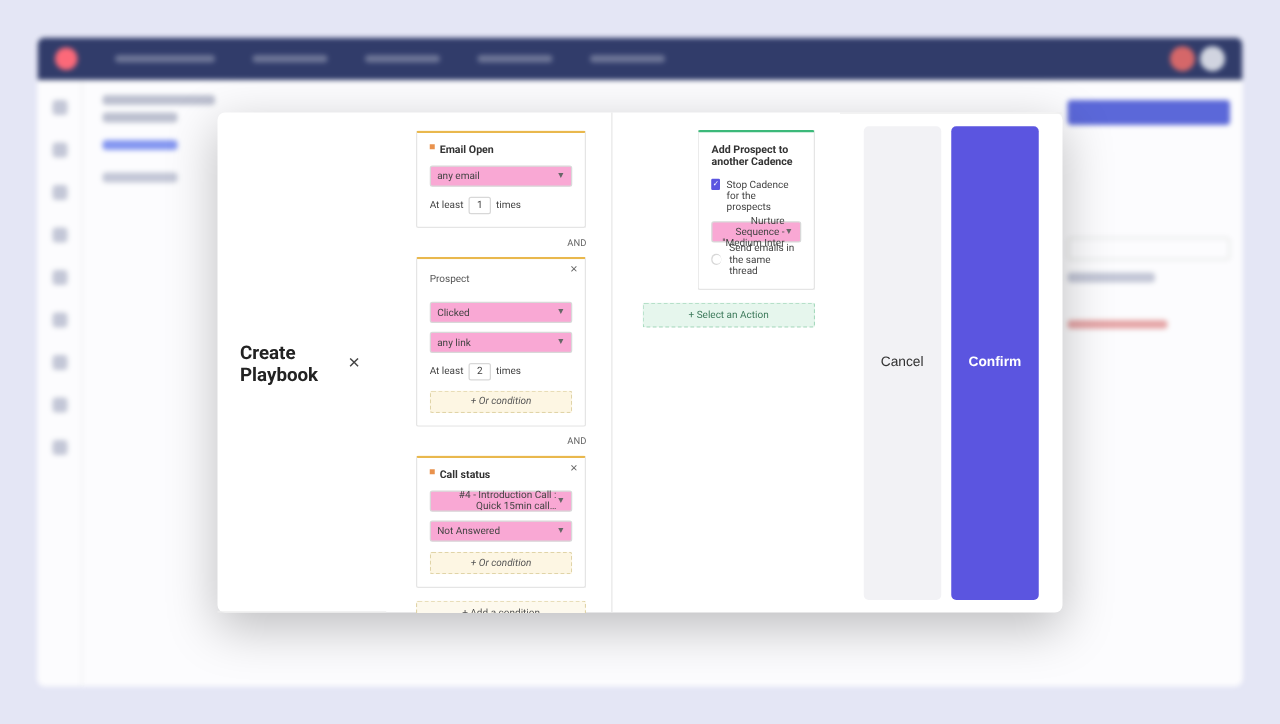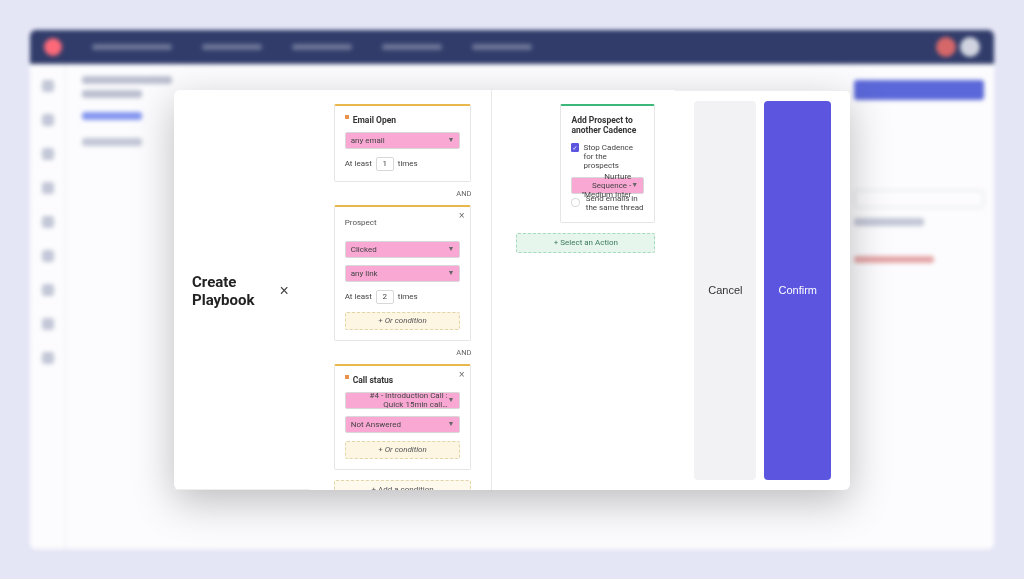--- a/index.html
+++ b/index.html
@@ -130,21 +130,21 @@
     gap: 8px;
   }
   .btn {
     font-size: 11px;
     padding: 7px 14px;
     border-radius: 4px;
     border: none;
     cursor: pointer;
   }
   .btn-cancel { background: #f2f2f5; color: #333; }
-  .btn-confirm { background: #5b55e0; color: #fff; font-weight: 400; }
+  .btn-confirm { background: #5b55e0; color: #fff; font-weight: 700; }
 
   
   .cond-card {
     background: #fff;
     border: 1px solid #e5e5e5;
     border-top: 2px solid #e9b84d;
     border-radius: 2px;
     padding: 9px 10px 10px;
     position: relative;
     margin-bottom: 0;

